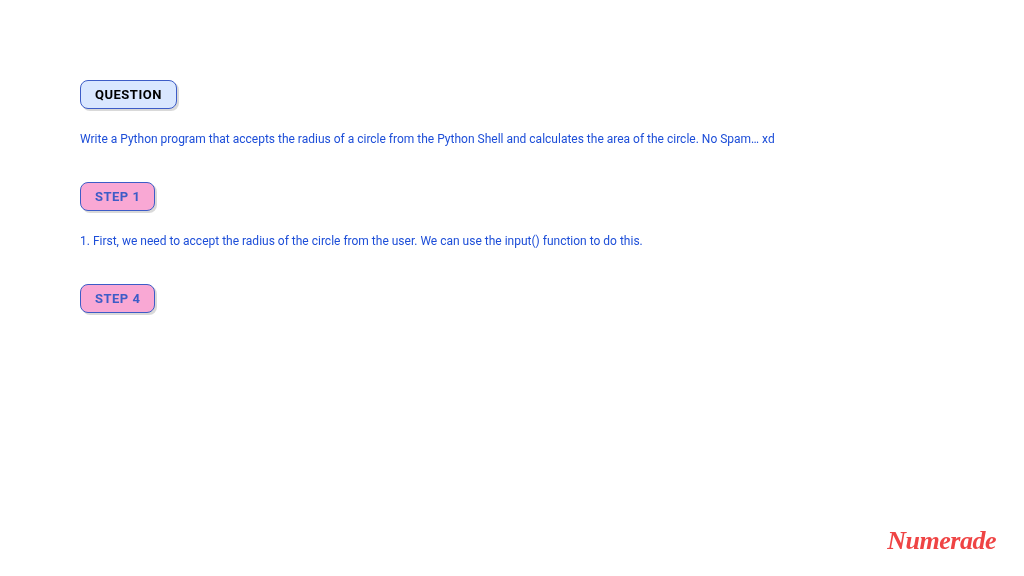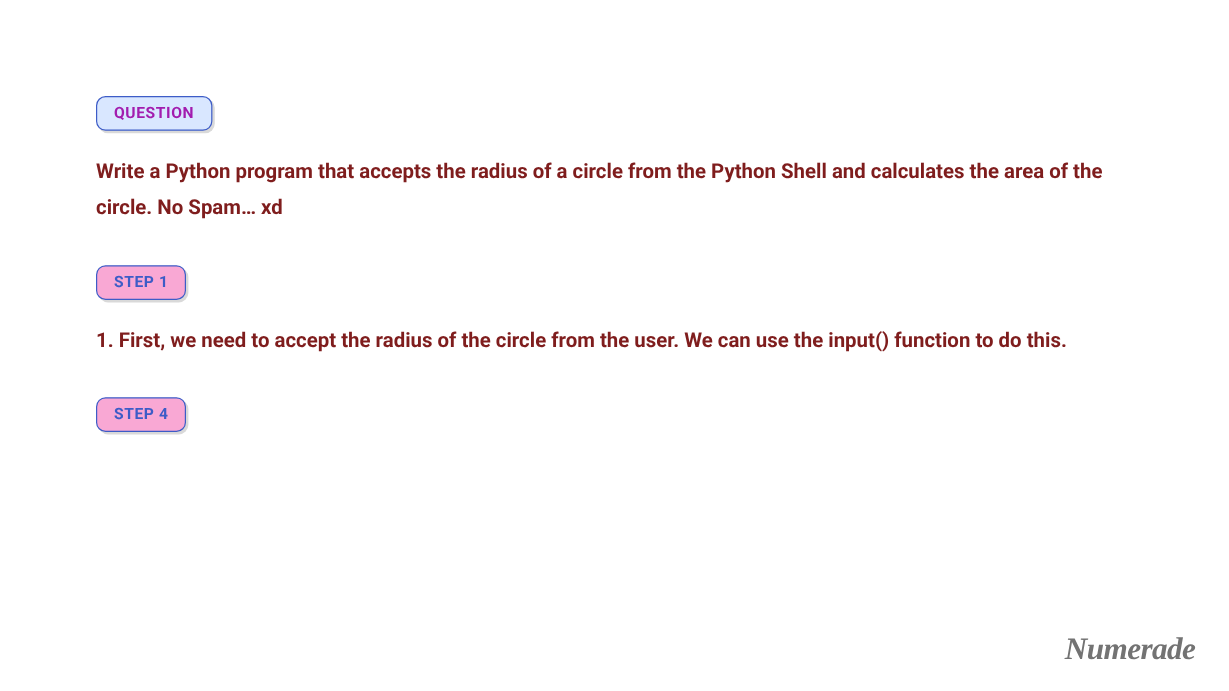--- a/index.html
+++ b/index.html
@@ -22,46 +22,45 @@
       font-size: 13px;
       font-weight: 700;
       letter-spacing: 0.5px;
       border: 1.5px solid;
       box-shadow: 2px 2px 0 0 rgba(0,0,0,0.15);
       margin-bottom: 20px;
     }
     .badge-question {
       background: #d9e7ff;
       border-color: #3d5cc7;
-      color: #a21caf;
+      color: #000000;
     }
     .badge-step {
       background: #f9a8d4;
       border-color: #3d5cc7;
       color: #3d5cc7;
     }
     .body-text {
-      font-size: 17px;
+      font-size: 12px;
       line-height: 1.75;
-      color: #7f1d1d;
+      color: #1d4ed8;
       margin-bottom: 32px;
-      font-weight: bold;
     }
     .section {
       margin-bottom: 8px;
     }
     .logo {
       position: absolute;
       bottom: 20px;
       right: 28px;
       font-family: Georgia, "Times New Roman", serif;
       font-size: 26px;
       font-weight: 700;
       font-style: italic;
-      color: #737373;
+      color: #ef4444;
       letter-spacing: -0.5px;
     }
     .logo::after {
       content: "";
     }
   </style>
 </head>
 <body>
 
 <div class="section">

